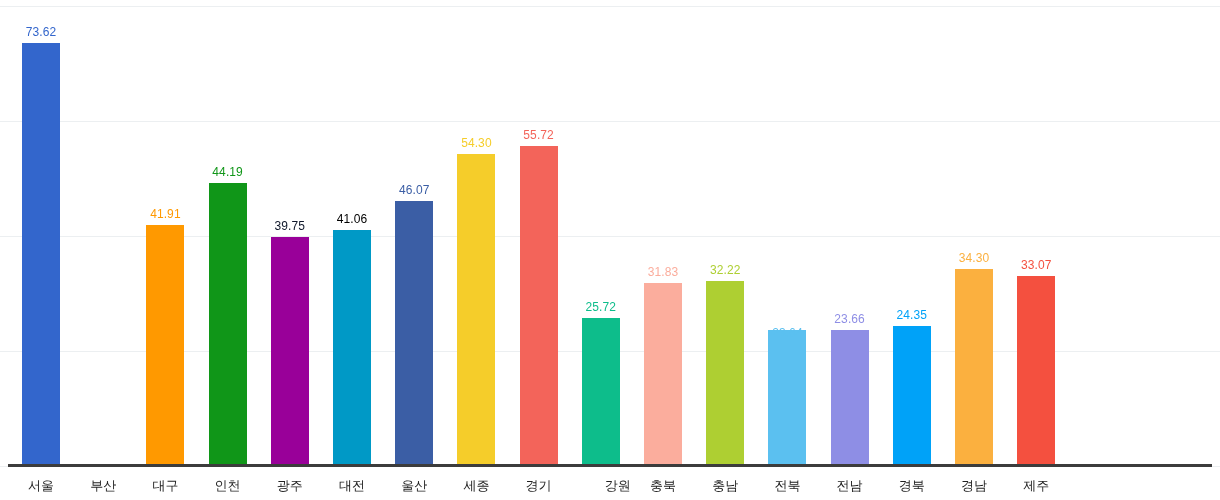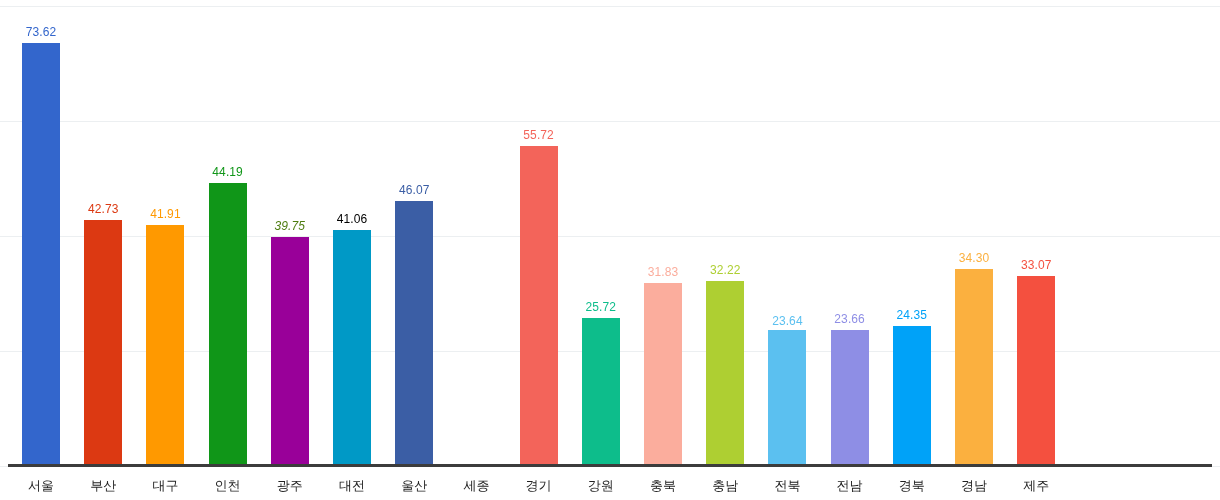--- a/index.html
+++ b/index.html
@@ -90,63 +90,63 @@
         <div class="gridline" style="top: 351px;"></div>
         <div class="gridline" style="top: 236px;"></div>
         <div class="gridline" style="top: 121px;"></div>
         <div class="gridline" style="top: 6px;"></div>
       </div>
     <div id="bars-layer">
         <div class="bar-group" style="left: 22px;">
           <div class="bar" title="서울 73.62" style="height: 423.315px; background: rgb(51, 102, 204);"></div>
           <div class="bar-value" style="bottom: 427.315px; color: rgb(51, 102, 204);">73.62</div>
         </div>
-        <div class="bar-group" style="left: 84.2px;">
-          <div class="bar" title="부산 42.73" style="height: 245.697px; background: rgb(220, 57, 18);"></div>
-          <div class="bar-value" style="bottom: 249.697px; color: rgb(220, 57, 18);">42.73</div>
-        </div>
         <div class="bar-group" style="left: 146.4px;">
           <div class="bar" title="대구 41.91" style="height: 240.982px; background: rgb(255, 153, 0);"></div>
           <div class="bar-value" style="bottom: 244.982px; color: rgb(255, 153, 0);">41.91</div>
         </div>
         <div class="bar-group" style="left: 208.6px;">
           <div class="bar" title="인천 49.17" style="height: 282.728px; background: rgb(16, 150, 24);"></div>
           <div class="bar-value" style="bottom: 286.728px; color: rgb(16, 150, 24);">44.19</div>
         </div>
         <div class="bar-group" style="left: 270.8px;">
           <div class="bar" title="광주 39.75" style="height: 228.562px; background: rgb(153, 0, 153);"></div>
-          <div class="bar-value" style="bottom: 232.562px; color: #4d7c0f; font-style: italic;">39.75</div>
+          <div class="bar-value" style="bottom: 232.562px; color: #0f172a;">39.75</div>
         </div>
         <div class="bar-group" style="left: 333px;">
           <div class="bar" title="대전 41.06" style="height: 236.095px; background: rgb(0, 153, 198);"></div>
           <div class="bar-value" style="bottom: 240.095px; color: #000000;">41.06</div>
         </div>
         <div class="bar-group" style="left: 395.2px;">
           <div class="bar" title="울산 46.07" style="height: 264.902px; background: rgb(59, 94, 165);"></div>
           <div class="bar-value" style="bottom: 268.902px; color: rgb(59, 94, 165);">46.07</div>
+        </div>
+        <div class="bar-group" style="left: 457.4px;">
+          <div class="bar" title="세종 54.30" style="height: 312.225px; background: rgb(245, 205, 42);"></div>
+          <div class="bar-value" style="bottom: 316.225px; color: rgb(245, 205, 42);">54.30</div>
         </div>
         <div class="bar-group" style="left: 519.6px;">
           <div class="bar" title="경기 55.72" style="height: 320.39px; background: rgb(243, 100, 90);"></div>
           <div class="bar-value" style="bottom: 324.39px; color: rgb(243, 100, 90);">55.72</div>
         </div>
         <div class="bar-group" style="left: 581.8px;">
           <div class="bar" title="강원 25.72" style="height: 147.89px; background: rgb(13, 189, 139);"></div>
           <div class="bar-value" style="bottom: 151.89px; color: rgb(13, 189, 139);">25.72</div>
         </div>
         <div class="bar-group" style="left: 644px;">
           <div class="bar" title="충북 31.83" style="height: 183.022px; background: rgb(251, 173, 157);"></div>
           <div class="bar-value" style="bottom: 187.022px; color: rgb(251, 173, 157);">31.83</div>
         </div>
         <div class="bar-group" style="left: 706.2px;">
           <div class="bar" title="충남 32.22" style="height: 185.265px; background: rgb(174, 207, 50);"></div>
           <div class="bar-value" style="bottom: 189.265px; color: rgb(174, 207, 50);">32.22</div>
         </div>
         <div class="bar-group" style="left: 768.4px;">
           <div class="bar" title="전북 23.64" style="height: 135.93px; background: rgb(91, 192, 240);"></div>
-          <div class="bar-value" style="bottom: 138px; color: rgb(91, 192, 240);">23.64</div>
+          <div class="bar-value" style="bottom: 126px; color: rgb(91, 192, 240);">23.64</div>
         </div>
         <div class="bar-group" style="left: 830.6px;">
           <div class="bar" title="전남 23.66" style="height: 136.045px; background: rgb(142, 142, 229);"></div>
           <div class="bar-value" style="bottom: 140.045px; color: rgb(142, 142, 229);">23.66</div>
         </div>
         <div class="bar-group" style="left: 892.8px;">
           <div class="bar" title="경북 24.35" style="height: 140.012px; background: rgb(0, 162, 248);"></div>
           <div class="bar-value" style="bottom: 144.012px; color: rgb(0, 162, 248);">24.35</div>
         </div>
         <div class="bar-group" style="left: 955px;">
@@ -164,21 +164,21 @@
   <div id="xaxis-labels">
       <div class="xtick-label" style="left: 11px;">서울</div>
       <div class="xtick-label" style="left: 73.2px;">부산</div>
       <div class="xtick-label" style="left: 135.4px;">대구</div>
       <div class="xtick-label" style="left: 197.6px;">인천</div>
       <div class="xtick-label" style="left: 259.8px;">광주</div>
       <div class="xtick-label" style="left: 322px;">대전</div>
       <div class="xtick-label" style="left: 384.2px;">울산</div>
       <div class="xtick-label" style="left: 446.4px;">세종</div>
       <div class="xtick-label" style="left: 508.6px;">경기</div>
-      <div class="xtick-label" style="left: 570.8px;">강원</div>
+      <div class="xtick-label" style="left: 570.8px; text-align: right;">강원</div>
       <div class="xtick-label" style="left: 633px;">충북</div>
       <div class="xtick-label" style="left: 695.2px;">충남</div>
       <div class="xtick-label" style="left: 757.4px;">전북</div>
       <div class="xtick-label" style="left: 819.6px;">전남</div>
       <div class="xtick-label" style="left: 881.8px; font-family: Liberation Serif, serif;">경북</div>
       <div class="xtick-label" style="left: 944px;">경남</div>
       <div class="xtick-label" style="left: 1006.2px;">제주</div>
     </div>
 
 </div>

